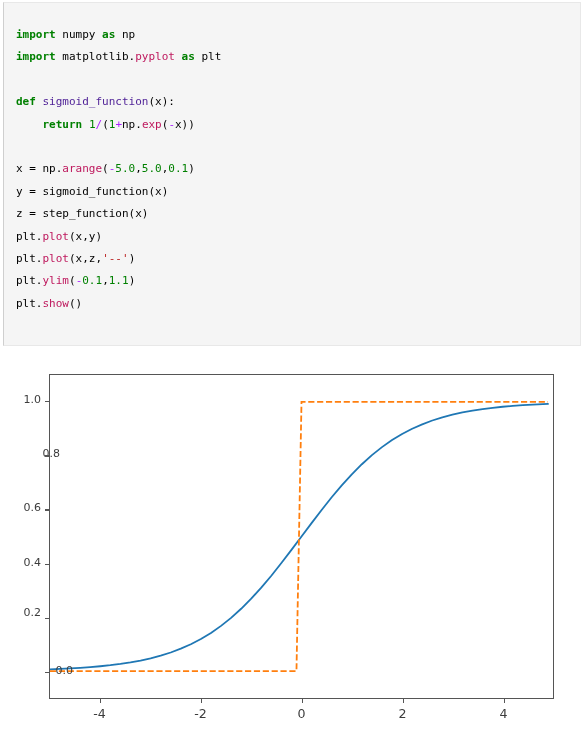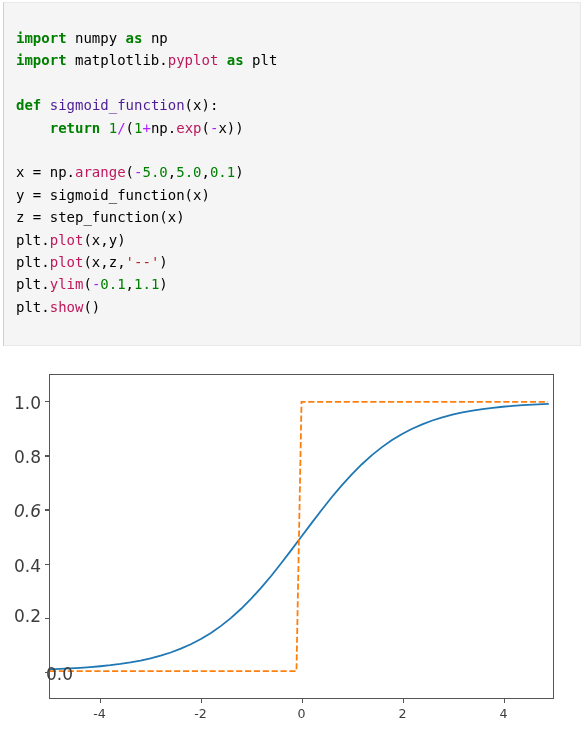--- a/index.html
+++ b/index.html
@@ -18,21 +18,21 @@
     border-left:1px solid #cfcfcf;
     border-top:1px solid #e8e8e8;
     border-right:1px solid #e8e8e8;
     border-bottom:1px solid #e8e8e8;
     box-sizing:border-box;
   }
   #code-body{
     position:absolute;
     left:12px; top:10px;
     font-family:"DejaVu Sans Mono","Liberation Mono",monospace;
-    font-size:14px;
+    font-size:11px;
     line-height:22.4px;
     white-space:pre;
     color:#000000;
   }
   .ln{display:block;height:22.4px;}
   .kw{color:#008000;font-weight:bold;}      
   .nm{color:#4c1d95;}                        
   .fn{color:#be185d;}                        
   .num{color:#008000;}                       
   .op{color:#aa22ff;}                        
@@ -53,21 +53,21 @@
     border:1.3px solid #555555;
     box-sizing:border-box;
     background:#ffffff;
     overflow:visible;
   }
   #plot-svg{position:absolute;left:0;top:0;width:100%;height:100%;display:block;}
   .ytick-label{
     position:absolute;
     right:558px;                    
     text-align:right;
-    font-size:17px;
+    font-size:11px;
     color:#3c3c3c;
     font-family:"DejaVu Sans","Liberation Sans",sans-serif;
     white-space:nowrap;
   }
   .xtick-label{
     position:absolute;
     text-align:center;
     font-size:12.6px;
     color:#3c3c3c;
     font-family:"DejaVu Sans","Liberation Sans",sans-serif;
@@ -87,22 +87,22 @@
   <div id="plot-area">
     <svg id="plot-svg" viewBox="0 0 505 325" preserveAspectRatio="none">
       <polyline id="series-sigmoid" fill="none" stroke="#1f77b4" stroke-width="1.8" stroke-linejoin="round" stroke-linecap="round" points="0.00,296.10 10.10,295.70 20.20,295.21 30.30,294.64 40.40,293.91 50.50,293.04 60.60,291.99 70.70,290.71 80.80,289.17 90.90,287.30 101.00,285.08 111.10,282.40 121.20,279.20 131.30,275.38 141.40,270.89 151.50,265.63 161.60,259.49 171.70,252.42 181.80,244.35 191.90,235.22 202.00,225.09 212.10,213.96 222.20,201.96 232.30,189.23 242.40,175.99 252.50,162.50 262.60,149.01 272.70,135.77 282.80,123.04 292.90,111.04 303.00,99.91 313.10,89.78 323.20,80.65 333.30,72.58 343.40,65.51 353.50,59.37 363.60,54.11 373.70,49.62 383.80,45.80 393.90,42.60 404.00,39.92 414.10,37.70 424.20,35.83 434.30,34.29 444.40,33.01 454.50,31.96 464.60,31.09 474.70,30.36 484.80,29.79 494.90,29.30 499.95,29.09"></polyline>
       <polyline id="series-step" fill="none" stroke="#ff7f0e" stroke-width="1.8" stroke-dasharray="6.2,2.7" stroke-linecap="butt" points="0.00,297.92 247.45,297.92 252.50,27.08 499.95,27.08"></polyline>
     </svg>
   </div>
   <div id="ytick-labels">
       <div class="ytick-label" style="right: 511px; top: 311.917px;">0.0</div>
       <div class="ytick-label" style="right: 543px; top: 254px;">0.2</div>
       <div class="ytick-label" style="right: 543px; top: 203.583px;">0.4</div>
-      <div class="ytick-label" style="right: 543px; top: 149.417px; font-style: italic;">0.6</div>
-      <div class="ytick-label" style="right: 543px; top: 95.25px;">0.8</div>
+      <div class="ytick-label" style="right: 543px; top: 149.417px;">0.6</div>
+      <div class="ytick-label" style="right: 524px; top: 95.25px;">0.8</div>
       <div class="ytick-label" style="right: 543px; top: 41.0833px;">1.0</div>
     </div>
   <div id="xtick-labels">
       <div class="xtick-label" style="left: 99.5px; top: 354px;">-4</div>
       <div class="xtick-label" style="left: 200.5px; top: 354px;">-2</div>
       <div class="xtick-label" style="left: 301.5px; top: 354px;">0</div>
       <div class="xtick-label" style="left: 402.5px; top: 354px;">2</div>
       <div class="xtick-label" style="left: 503.5px; top: 354px;">4</div>
     </div>
   <div id="tickmarks">

